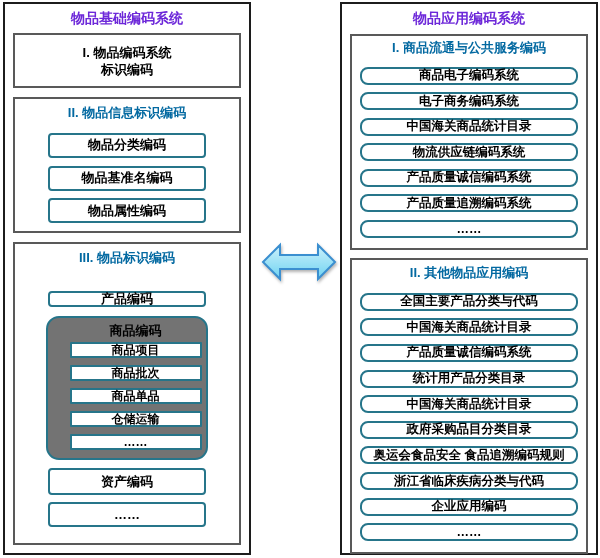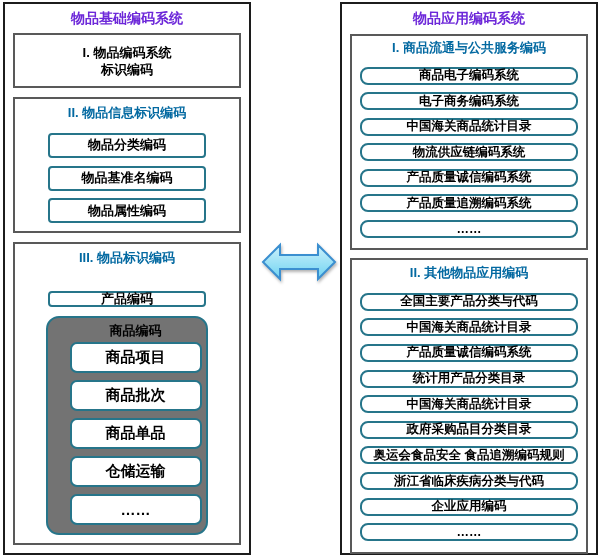--- a/index.html
+++ b/index.html
@@ -46,22 +46,22 @@
   .l-sec3 .section-header { line-height: 24px; margin-top: 2px; }
   .l-prod { margin-top: 21px; height: 16px; }
   .group-box {
     width: 162px; margin: 9px auto 0 auto; border: 2px solid #26758A;
     border-radius: 13px; padding: 2px 0 8px 17px; background: #737373;
   }
   .group-label { text-align: center; font-size: 13px; font-weight: bold;
     line-height: 21px; }
   .group-items { display: flex; flex-direction: column; gap: 7px;
     margin-top: 1px; }
-  .g-pill { width: 132px; height: 31px; margin: 0 auto; border-radius: 7px;
-    font-size: 15px; }
+  .g-pill { width: 132px; height: 16px; margin: 0 auto; border-radius: 1px;
+    font-size: 12px; }
   .l-asset { margin-top: 8px; height: 27px; }
   .l-more  { margin-top: 7px; height: 25px; }
 
   
   .r-sec1 { margin-top: 1px; height: 216px; display: flex;
     flex-direction: column; }
   .r-sec1 .section-header { line-height: 23px; }
   .r-sec2 { margin-top: 8px; height: 296px; display: flex;
     flex-direction: column; }
   .r-sec2 .section-header { line-height: 25px; }

